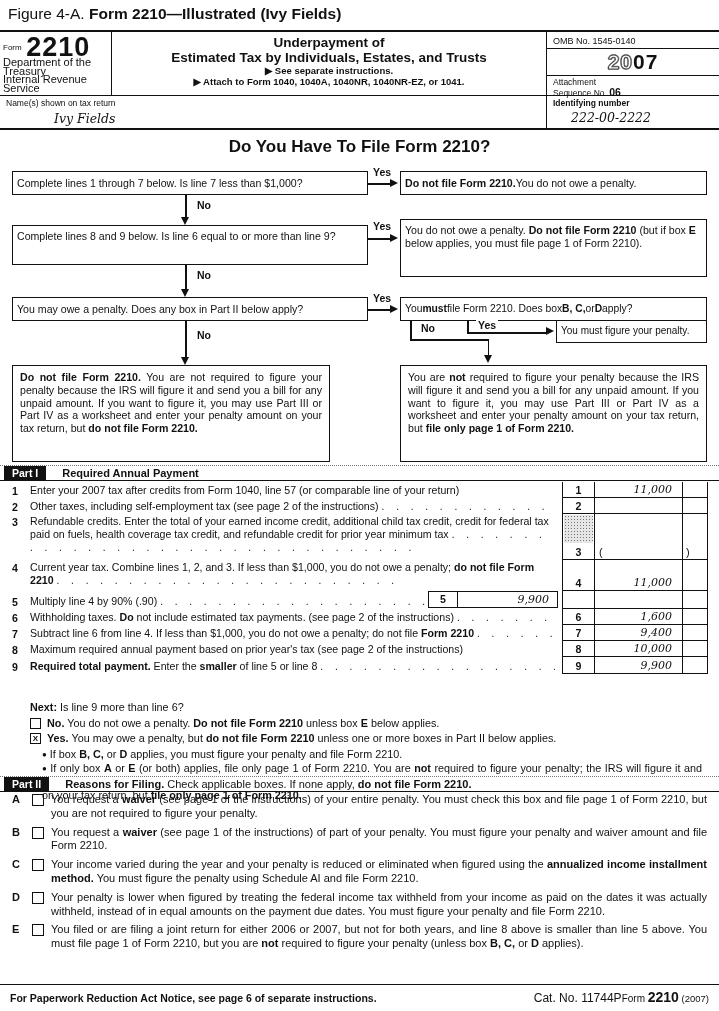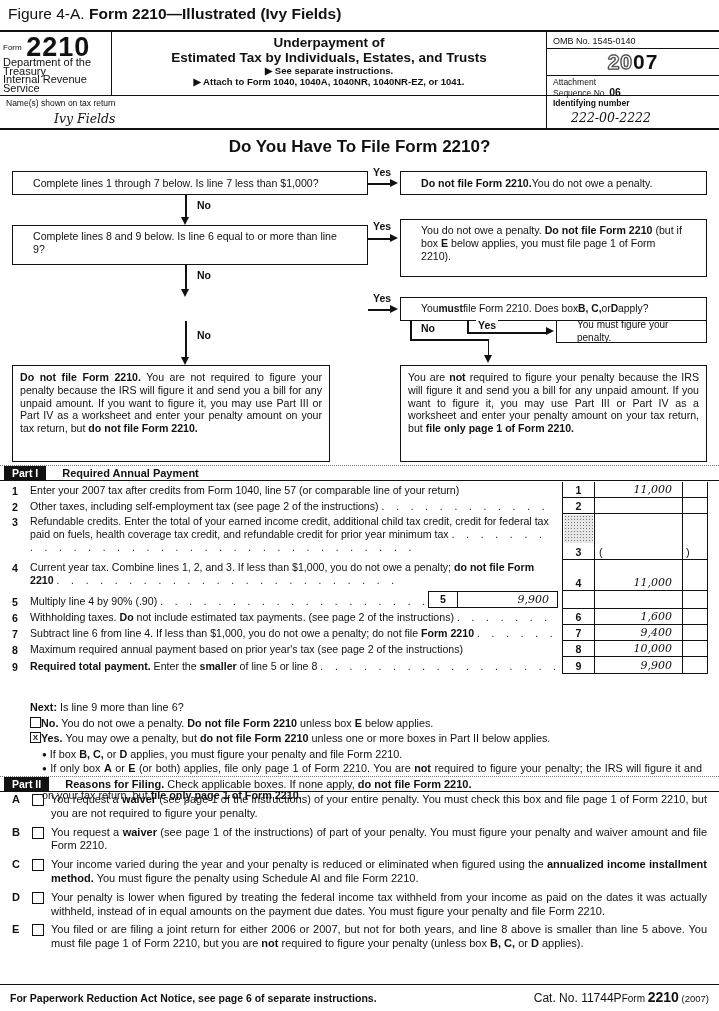--- a/index.html
+++ b/index.html
@@ -33,21 +33,21 @@
   .nr-left{flex:1;padding:2px 6px;font-size:8.5px;}
   .nr-name{margin:3px 0 0 48px;font-size:12.5px;}
   .nr-right{width:173px;border-left:1.5px solid #111;padding:2px 6px;font-size:8.5px;font-weight:700;box-sizing:border-box;}
   .nr-id{margin:2px 0 0 18px;font-size:12.5px;font-weight:400;}
 
   
   .flow-heading{position:absolute;top:137px;left:0;width:719px;text-align:center;font-size:17px;font-weight:700;}
 
   
   .flowchart{position:absolute;top:163px;left:0;width:719px;height:302px;}
-  .fbox{position:absolute;border:1.5px solid #111;font-size:10.6px;line-height:12.8px;padding:4px 20px;box-sizing:border-box;background:#fff;}
+  .fbox{position:absolute;border:1.5px solid #111;font-size:10.6px;line-height:12.8px;padding:4px 4px;box-sizing:border-box;background:#fff;}
   .fbox.center{display:flex;align-items:center;}
   .fbox.just{text-align:justify;}
   .vl{position:absolute;width:1.5px;background:#111;}
   .hl{position:absolute;height:1.5px;background:#111;}
   .tri-d{position:absolute;width:0;height:0;border-left:4.5px solid transparent;border-right:4.5px solid transparent;border-top:8px solid #111;}
   .tri-r{position:absolute;width:0;height:0;border-top:4.5px solid transparent;border-bottom:4.5px solid transparent;border-left:8px solid #111;}
   .flab{position:absolute;font-weight:700;font-size:10.5px;background:#fff;padding:0 2px;}
 
   
   .part-bar{position:absolute;left:0;width:719px;height:16px;border-top:1px dotted #777;border-bottom:1px solid #111;display:flex;align-items:center;box-sizing:border-box;background:#fff;}
@@ -74,21 +74,21 @@
   .cnum.full{padding:1px;}
   .cnum.full .shade{flex:1;height:auto;width:100%;}
   .paren{font-size:11px;}
   .ibox{display:flex;border:1.2px solid #111;width:130px;box-sizing:border-box;align-self:stretch;margin-bottom:0;}
   .ibox-num{width:28px;border-right:1.2px solid #111;text-align:center;font-weight:700;font-size:10.6px;display:flex;align-items:center;justify-content:center;}
   .ibox-amt{flex:1;display:flex;align-items:center;justify-content:flex-end;padding-right:8px;font-size:11px;}
 
   
   .nextblk{position:absolute;top:677px;left:12px;width:696px;font-size:10.8px;line-height:13.5px;}
   .next-line{margin-left:18px;margin-top:24px;}
-  .optrow{display:flex;margin:2px 0 0 18px;}
+  .optrow{display:flex;align-items:center;gap:6px;margin:2px 0 0 18px;}
   .cb{width:9px;height:9px;border:1.2px solid #111;font-size:8px;font-weight:700;line-height:9px;text-align:center;flex:0 0 auto;}
   .bullets{margin:2px 0 0 30px;width:660px;text-align:justify;}
   .bullet{margin-top:1px;}
   .bdot{font-size:8px;vertical-align:1px;margin-right:3px;}
 
   
   .p2items{position:absolute;top:793px;left:0;width:719px;padding:0 12px;box-sizing:border-box;font-size:11px;line-height:13.8px;}
   .p2item{display:flex;gap:7px;margin-bottom:5px;}
   .p2ltr{width:13px;font-weight:700;flex:0 0 auto;}
   .p2cb{margin-top:1px;width:10px;height:10px;border:1.2px solid #111;font-size:8px;font-weight:700;line-height:10px;text-align:center;flex:0 0 auto;}
@@ -164,20 +164,21 @@
     <div class="fbox" style="left:12px;top:62px;width:356px;height:40px;">Complete lines 8 and 9 below. Is line 6 equal to or more than line 9?</div>
     <div class="flab" style="left:371px;top:57px;">Yes</div>
     <div class="hl" style="left:368px;top:75px;width:24px;"></div>
     <div class="tri-r" style="left:390px;top:71px;"></div>
     <div class="fbox" style="left:400px;top:56px;width:307px;height:58px;"><span>You do not owe a penalty. </span><span style="font-weight: 700;">Do not file Form 2210</span><span> (but if box </span><span style="font-weight: 700;">E</span><span> below applies, you must file page 1 of Form 2210).</span></div>
 
     <div class="vl" style="left:185px;top:102px;height:25px;"></div>
     <div class="flab" style="left:195px;top:106px;">No</div>
     <div class="tri-d" style="left:181px;top:126px;"></div>
 
+    <div class="fbox center" style="left:12px;top:134px;width:356px;height:24px;">You may owe a penalty. Does any box in Part II below apply?</div>
     <div class="flab" style="left:371px;top:129px;">Yes</div>
     <div class="hl" style="left:368px;top:146px;width:24px;"></div>
     <div class="tri-r" style="left:390px;top:142px;"></div>
     <div class="fbox center" style="left:400px;top:134px;width:307px;height:24px;font-size:10.3px;">
         <span>You </span>
         <span style="font-weight: 700;">must</span>
         <span> file Form 2210. Does box </span>
         <span style="font-weight: 700;">B, C,</span>
         <span> or </span>
         <span style="font-weight: 700;">D</span>

